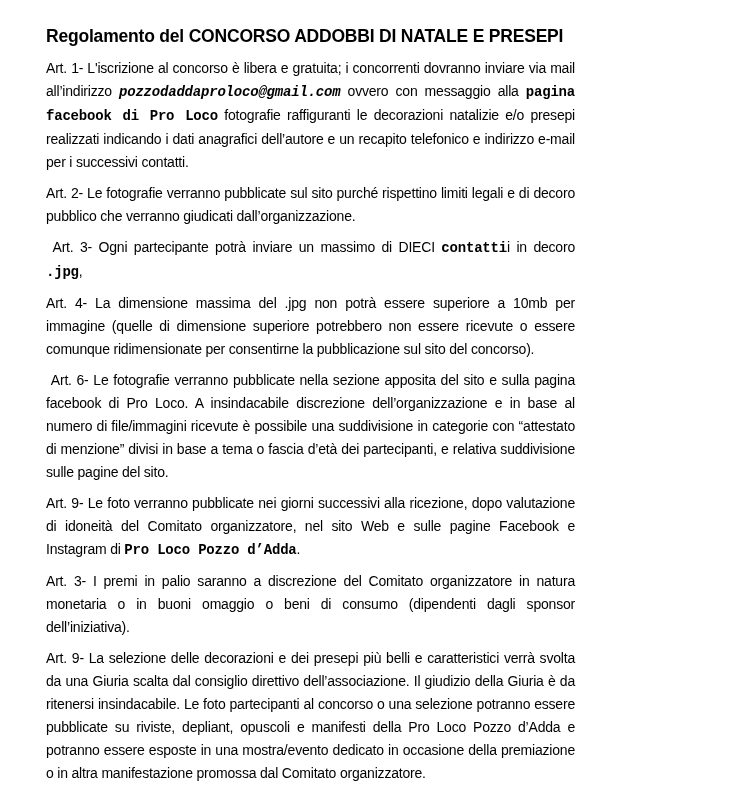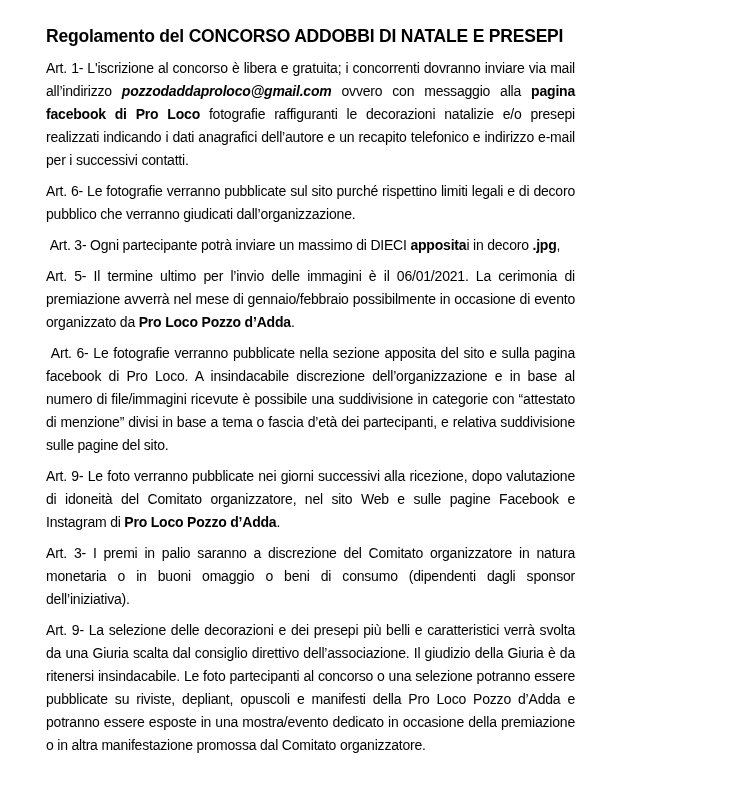--- a/index.html
+++ b/index.html
@@ -31,30 +31,30 @@
     text-align: left;
   }
   p.article {
     font-size: 14px;
     line-height: 23px;
     letter-spacing: -0.2px;
     margin: 0 0 8px 0;
     text-align: justify;
     text-justify: inter-word;
   }
-  p.article span.b { font-weight: bold; }
+  p.article span.b { font-weight: bold; font-family: Liberation Mono, monospace; }
   p.article span.i { font-style: italic; }
 </style>
 </head>
 <body>
 
 <div class="page">
   <h1 class="doc-title">Regolamento del CONCORSO ADDOBBI DI NATALE E PRESEPI</h1>
 
   <p class="article"><span>Art. 1- L'iscrizione al concorso è libera e gratuita; i concorrenti dovranno inviare via mail all’indirizzo </span><span class="b i">pozzodaddaproloco@gmail.com</span><span> ovvero con messaggio alla </span><span class="b">pagina facebook di Pro Loco</span><span> fotografie raffiguranti le decorazioni natalizie e/o presepi realizzati indicando i dati anagrafici dell’autore e  un recapito telefonico e indirizzo e-mail per i successivi contatti.</span></p>
-  <p class="article"><span>Art. 6- Le fotografie verranno pubblicate sul sito purché rispettino limiti legali e di decoro pubblico che verranno giudicati dall’organizzazione.</span></p>
-  <p class="article"><span>&nbsp;Art. 3- Ogni partecipante potrà inviare un massimo di DIECI </span><span class="b">apposita</span><span>i in decoro </span><span class="b">.jpg</span><span>,</span></p>
-  <p class="article"><span>Art. 5- Il termine ultimo per l’invio delle immagini è il 06/01/2021. La cerimonia di premiazione avverrà nel mese di gennaio/febbraio possibilmente in occasione di evento organizzato da </span><span class="b">Pro Loco Pozzo d’Adda</span><span>.</span></p>
+  <p class="article"><span>Art. 2- Le fotografie verranno pubblicate sul sito purché rispettino limiti legali e di decoro pubblico che verranno giudicati dall’organizzazione.</span></p>
+  <p class="article"><span>&nbsp;Art. 3- Ogni partecipante potrà inviare un massimo di DIECI </span><span class="b">contatti</span><span>i in decoro </span><span class="b">.jpg</span><span>,</span></p>
+  <p class="article"><span>Art. 4- La dimensione massima del .jpg non potrà essere superiore a 10mb per immagine (quelle di dimensione superiore potrebbero non essere ricevute o essere comunque ridimensionate per consentirne la pubblicazione sul sito del concorso).</span></p>
   <p class="article"><span>&nbsp;Art. 6- Le fotografie verranno pubblicate nella sezione apposita del sito e sulla pagina facebook di Pro Loco. A insindacabile discrezione dell’organizzazione e in base al numero di file/immagini ricevute è possibile una suddivisione in categorie con “attestato di menzione” divisi in base a tema o fascia d’età dei partecipanti, e relativa suddivisione sulle pagine del sito.</span></p>
   <p class="article"><span>Art. 9- Le foto verranno pubblicate nei giorni successivi alla ricezione, dopo valutazione di idoneità del Comitato organizzatore, nel sito Web e sulle pagine Facebook e Instagram di </span><span class="b">Pro Loco Pozzo d’Adda</span><span>.</span></p>
   <p class="article"><span>Art. 3- I premi in palio saranno a discrezione del Comitato organizzatore in natura monetaria o in buoni omaggio o beni di consumo (dipendenti dagli sponsor dell’iniziativa).</span></p>
   <p class="article"><span>Art. 9- La selezione delle decorazioni e dei presepi più belli e caratteristici verrà svolta da una Giuria scalta dal consiglio direttivo dell’associazione. Il giudizio della Giuria è da ritenersi insindacabile. Le foto partecipanti al concorso o una selezione potranno essere pubblicate su riviste, depliant, opuscoli e manifesti della Pro Loco Pozzo d’Adda e potranno essere esposte in una mostra/evento dedicato in occasione della premiazione o in altra manifestazione promossa dal Comitato organizzatore.</span></p>
 </div>
 
 </body></html>

